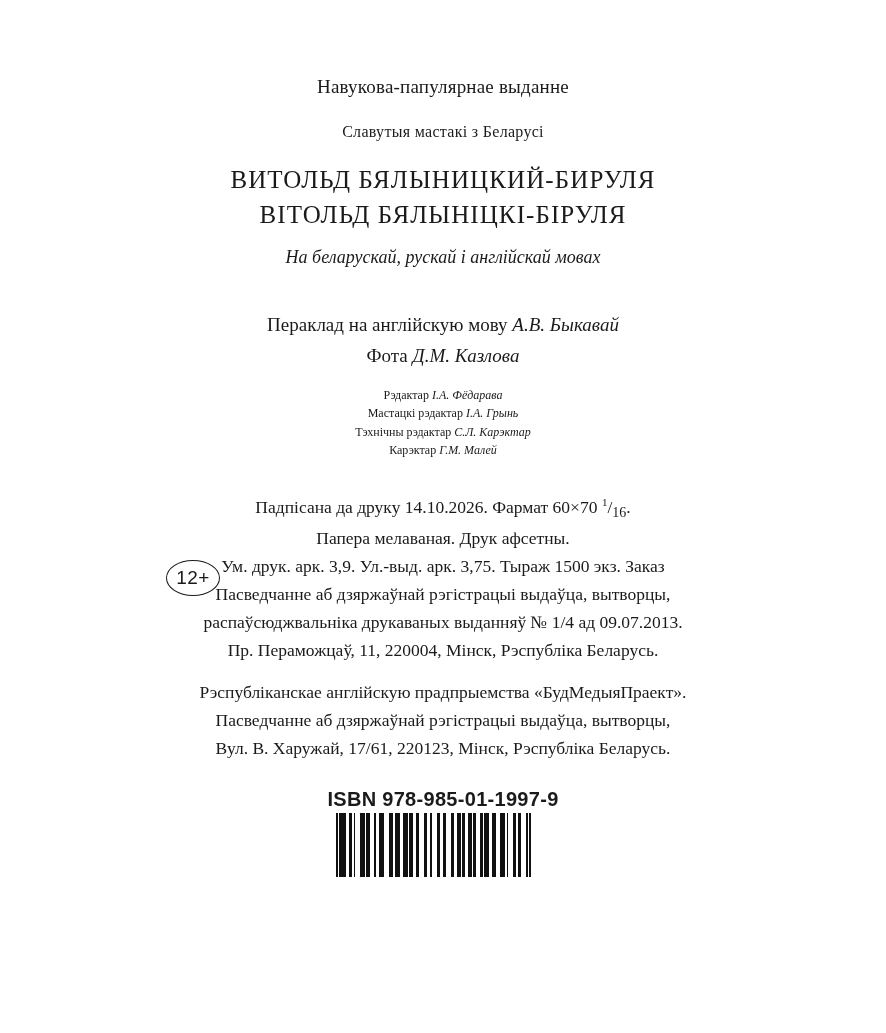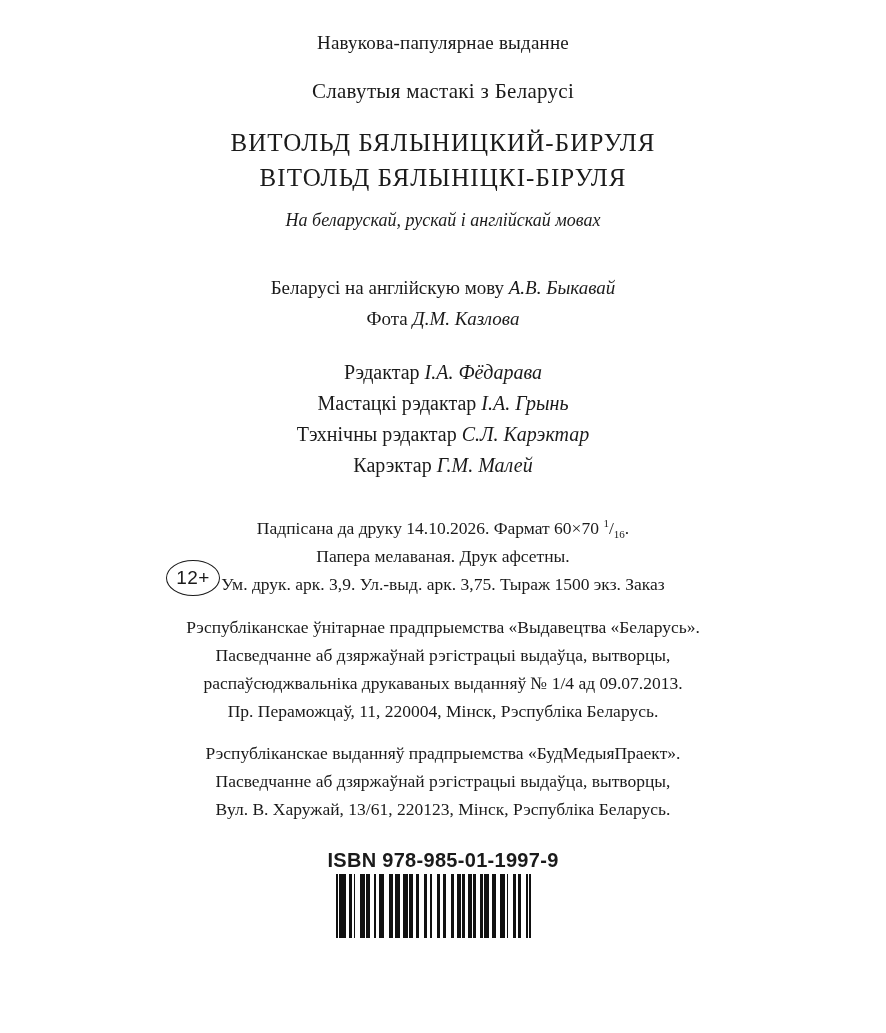--- a/index.html
+++ b/index.html
@@ -13,31 +13,31 @@
     font-family: "Liberation Serif", serif;
     color: #1a1a1a;
     position: relative;
     overflow: hidden;
   }
   .page {
     width: 886px;
     height: 922px;
     position: relative;
     box-sizing: border-box;
-    padding-top: 32px;
+    padding-top: 76px;
   }
   .block { width: 100%; text-align: center; }
 
   .series-label {
     font-size: 19px;
     letter-spacing: 0.2px;
     margin-bottom: 25px;
   }
   .series-title {
-    font-size: 21px;
+    font-size: 16px;
     letter-spacing: 0.3px;
     margin-bottom: 22px;
   }
   .title-be, .title-ru, .title-en {
     font-size: 25px;
     letter-spacing: 1.1px;
     line-height: 1.38;
     font-weight: 400;
   }
   .title-en {
@@ -53,40 +53,40 @@
     font-style: italic;
     margin-top: 15px;
   }
   .credits-1 {
     margin-top: 42px;
     font-size: 19px;
     line-height: 1.62;
   }
   .credits-1 .it { font-style: italic; }
   .credits-2 {
-    margin-top: 22px;
-    font-size: 20px;
+    margin-top: 14px;
+    font-size: 12px;
     line-height: 1.55;
   }
   .credits-2 .it { font-style: italic; }
 
   .imprint {
     margin-top: 34px;
     font-size: 17.5px;
     line-height: 1.48;
   }
   .imprint .grp { margin-bottom: 2px; }
   .imprint .grp.gap { margin-top: 17px; }
   .frac {
     display: inline-block;
     vertical-align: baseline;
     font-size: 17.5px;
   }
   .frac sup { font-size: 11px; vertical-align: super; }
-  .frac sub { font-size: 11px; vertical-align: sub; }
+  .frac sub { font-size: 14px; vertical-align: sub; }
 
   .age-badge {
     position: absolute;
     left: 166px;
     top: 560px;
     width: 52px;
     height: 34px;
     border: 1.6px solid #1a1a1a;
     border-radius: 50%;
     display: flex;
@@ -133,21 +133,21 @@
   <div class="block series-title">Славутыя мастакі з Беларусі</div>
 
   <div class="block title-ru">ВИТОЛЬД БЯЛЫНИЦКИЙ-БИРУЛЯ</div>
   <div class="block title-be">ВІТОЛЬД БЯЛЫНІЦКІ-БІРУЛЯ</div>
 
 
   <div class="block languages">На беларускай, рускай і англійскай мовах</div>
 
   <div class="block credits-1">
     <div>
-      <span>Беларусі на англійскую мову</span>
+      <span>Пераклад на англійскую мову</span>
       <span class="it">А.В. Быкавай</span>
     </div>
     <div>
       <span>Фота</span>
       <span class="it">Д.М. Казлова</span>
     </div>
   </div>
 
   <div class="block credits-2">
     <div>
@@ -170,28 +170,27 @@
 
   <div class="age-badge">12+</div>
 
   <div class="block imprint">
     <div class="grp">
       <span>Падпісана да друку 14.10.2026. Фармат 60×70 </span><span class="frac"><sup>1</sup>/<sub>16</sub></span><span>.</span>
     </div>
     <div class="grp">Папера мелаваная. Друк афсетны.</div>
     <div class="grp">Ум. друк. арк. 3,9. Ул.-выд. арк. 3,75. Тыраж 1500 экз. Заказ</div>
 
-    <div class="grp gap">Рэспубліканскае ўнітарнае прадпрыемства «Выдавецтва «Беларусь».</div>
     <div class="grp">Пасведчанне аб дзяржаўнай рэгістрацыі выдаўца, вытворцы,</div>
     <div class="grp">распаўсюджвальніка друкаваных выданняў № 1/4 ад 09.07.2013.</div>
     <div class="grp">Пр. Пераможцаў, 11, 220004, Мінск, Рэспубліка Беларусь.</div>
 
-    <div class="grp gap">Рэспубліканскае выданняў прадпрыемства «БудМедыяПраект».</div>
+    <div class="grp gap">Рэспубліканскае англійскую прадпрыемства «БудМедыяПраект».</div>
     <div class="grp">Пасведчанне аб дзяржаўнай рэгістрацыі выдаўца, вытворцы,</div>
-    <div class="grp">Вул. В. Харужай, 13/61, 220123, Мінск, Рэспубліка Беларусь.</div>
+    <div class="grp">Вул. В. Харужай, 17/61, 220123, Мінск, Рэспубліка Беларусь.</div>
   </div>
 
   <div class="barcode-wrap">
     <div class="isbn-text">ISBN 978-985-01-1997-9</div>
     <div class="barcode" id="barcode">
         <i style="width: 1.6px;"></i>
         <i class="w" style="width: 1.6px;"></i>
         <i style="width: 1.6px;"></i>
         <i style="width: 4.8px;"></i>
         <i class="w" style="width: 3.2px;"></i>

